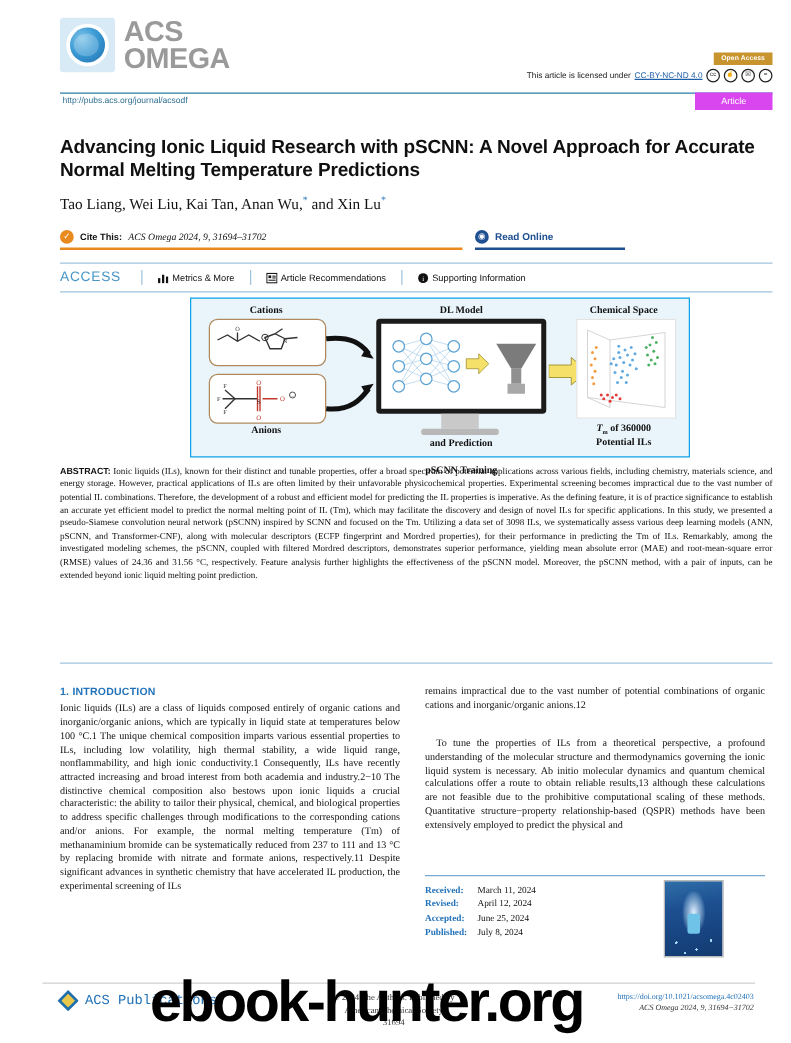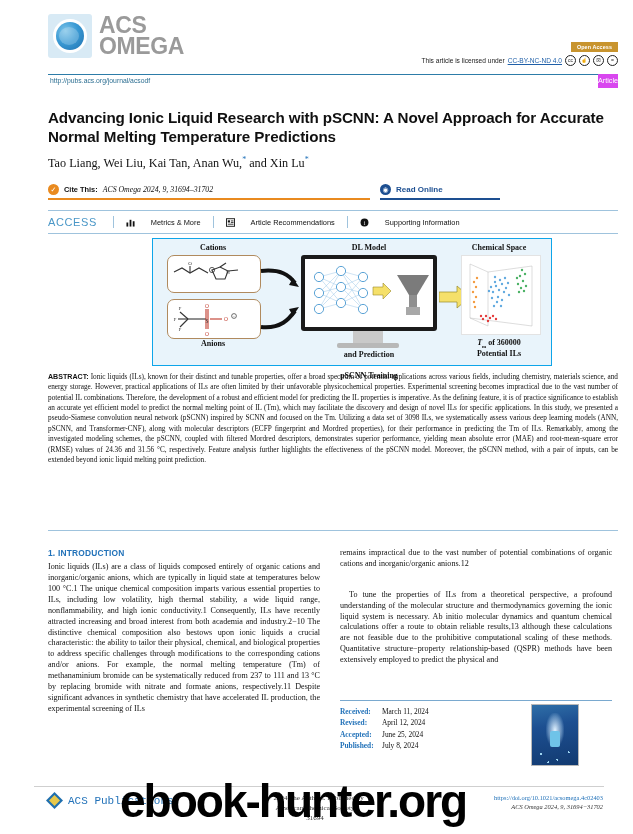--- a/index.html
+++ b/index.html
@@ -45,21 +45,21 @@
       font-family:"Liberation Sans",sans-serif;font-size:6.6px;color:#1a1a1a;}
   .licenseline a{color:#1f5fa8;text-decoration:underline;}
   .ccbadge{display:inline-block;width:9px;height:9px;border:1px solid #222;border-radius:50%;
       font-size:5px;line-height:9px;text-align:center;color:#222;
       font-family:"Liberation Sans",sans-serif;}
 
   .journal-rule{position:absolute;left:0;top:64px;width:570px;border-top:1px solid #2d7ca8;}
   .journal-url{position:absolute;left:2px;top:67px;font-family:"Liberation Sans",sans-serif;
       font-size:6.8px;color:#2d6f92;}
   .article-tag{position:absolute;right:0;top:64px;background:#d946ef;color:#fff;
-      font-family:"Liberation Sans",sans-serif;font-size:7.2px;padding:2px 0 3px;}
+      font-family:"Liberation Sans",sans-serif;font-size:7.2px;padding:2px 21px 3px;}
 
   
   .title{position:absolute;left:14px;top:108px;width:570px;
       font-family:"Liberation Sans",sans-serif;font-weight:700;font-size:15.2px;
       line-height:1.25;color:#101010;letter-spacing:-.1px;}
   .authors{position:absolute;left:14px;top:155px;width:570px;
       font-family:"Liberation Serif",serif;font-size:12.2px;color:#111;}
   .authors sup{font-size:8px;color:#2272b9;}
 
   
@@ -77,21 +77,21 @@
       font-size:7px;line-height:11px;text-align:center;font-family:"Liberation Sans",sans-serif;}
   .ro-label{font-family:"Liberation Sans",sans-serif;font-weight:700;font-size:8px;color:#1d4f91;}
 
   
   .accessbar{position:absolute;left:14px;top:210px;width:570px;height:22px;
       border-top:1px solid #9fc3dd;border-bottom:1px solid #9fc3dd;
       display:flex;align-items:center;}
   .access-word{font-family:"Liberation Sans",sans-serif;font-size:11px;color:#4a97c7;
       letter-spacing:.6px;padding-right:4px;}
   .ab-div{width:1px;height:12px;background:#9fc3dd;margin:0 12px;}
-  .ab-item{display:flex;align-items:center;gap:16px;
+  .ab-item{display:flex;align-items:center;gap:3px;
       font-family:"Liberation Sans",sans-serif;font-size:7.4px;color:#111;}
   .ab-ic{width:9px;height:9px;display:inline-block;}
 
   
   .toc-box{position:absolute;left:118px;top:238px;width:398px;height:126px;
       background:#e9f4fb;border:1px solid #0ea5e9;}
   .toc-label{position:absolute;font-family:"Liberation Serif",serif;font-weight:700;
       font-size:8px;color:#111;text-align:center;}
   .mol-box{position:absolute;border:1.4px solid #b08a5e;border-radius:7px;background:#fff;}
   .screen{position:absolute;left:148px;top:16px;width:136px;height:76px;

